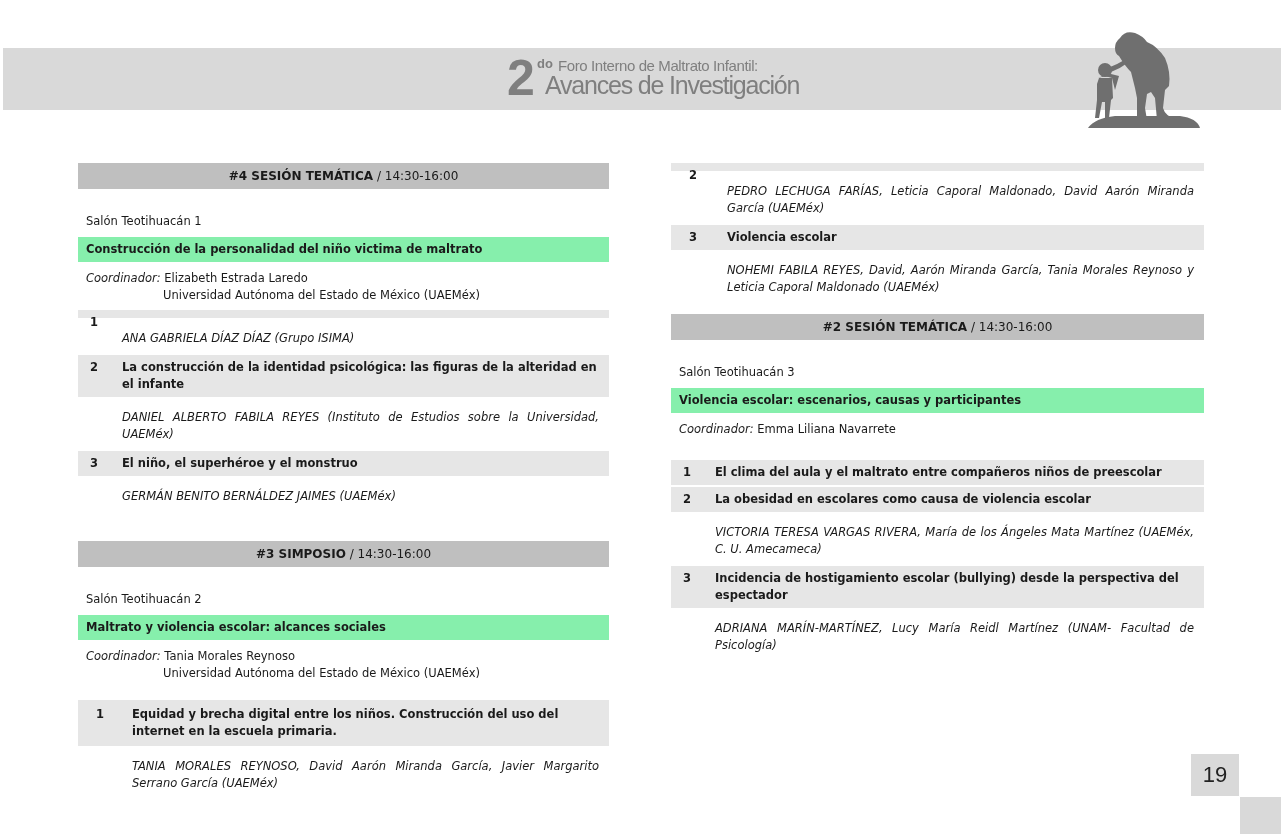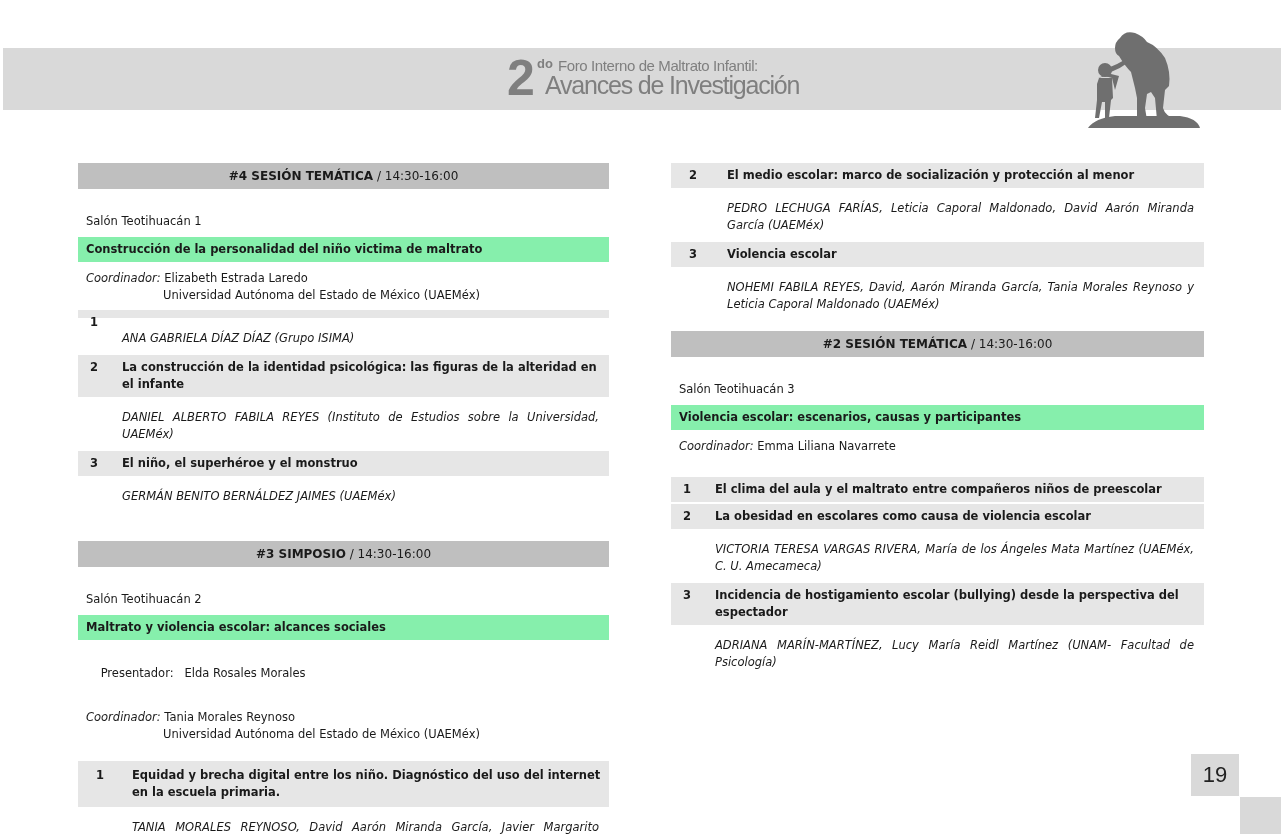--- a/index.html
+++ b/index.html
@@ -121,39 +121,35 @@
   </div>
   <div class="row item-authors">GERMÁN BENITO BERNÁLDEZ JAIMES (UAEMéx)</div>
 
   <div class="gap"></div>
 
   <div class="row hdr">
     <b>#3 SIMPOSIO</b><span> / 14:30-16:00</span>
   </div>
   <div class="row plain">Salón Teotihuacán 2</div>
   <div class="row band">Maltrato y violencia escolar: alcances sociales</div>
-  <div class="row coord" style="white-space:pre;">
-    <span>Presentador:</span><span>   Elda Rosales Morales</span>
-  </div>
   <div class="row coord">
     <span class="lbl">Coordinador:</span><span> Tania Morales Reynoso</span>
     <span class="inst">Universidad Autónoma del Estado de México (UAEMéx)</span>
   </div>
   <div class="gap-sm"></div>
   <div class="row item-title wide">
     <span class="num">1</span>
-    <span>Equidad y brecha digital entre los niño. Diagnóstico del uso del internet en la escuela primaria.</span>
+    <span>Equidad y brecha digital entre los niños. Construcción del uso del internet en la escuela primaria.</span>
   </div>
   <div class="row item-authors wide">TANIA MORALES REYNOSO, David Aarón Miranda García, Javier Margarito Serrano García (UAEMéx)</div>
 </div>
 
 <div class="col col-right">
   <div class="row item-title" style="margin-top:0; padding-left:56px;">
     <span class="num" style="left:18px;">2</span>
-    <span>El medio escolar: marco de socialización y protección al menor</span>
   </div>
   <div class="row item-authors" style="padding-left:56px;">PEDRO LECHUGA FARÍAS, Leticia Caporal Maldonado, David Aarón  Miranda García (UAEMéx)</div>
 
   <div class="row item-title" style="padding-left:56px;">
     <span class="num" style="left:18px;">3</span>
     <span>Violencia escolar</span>
   </div>
   <div class="row item-authors" style="padding-left:56px;">NOHEMI FABILA REYES, David, Aarón Miranda García, Tania Morales Reynoso y Leticia Caporal Maldonado (UAEMéx)</div>
 
   <div style="height:12px;"></div>

